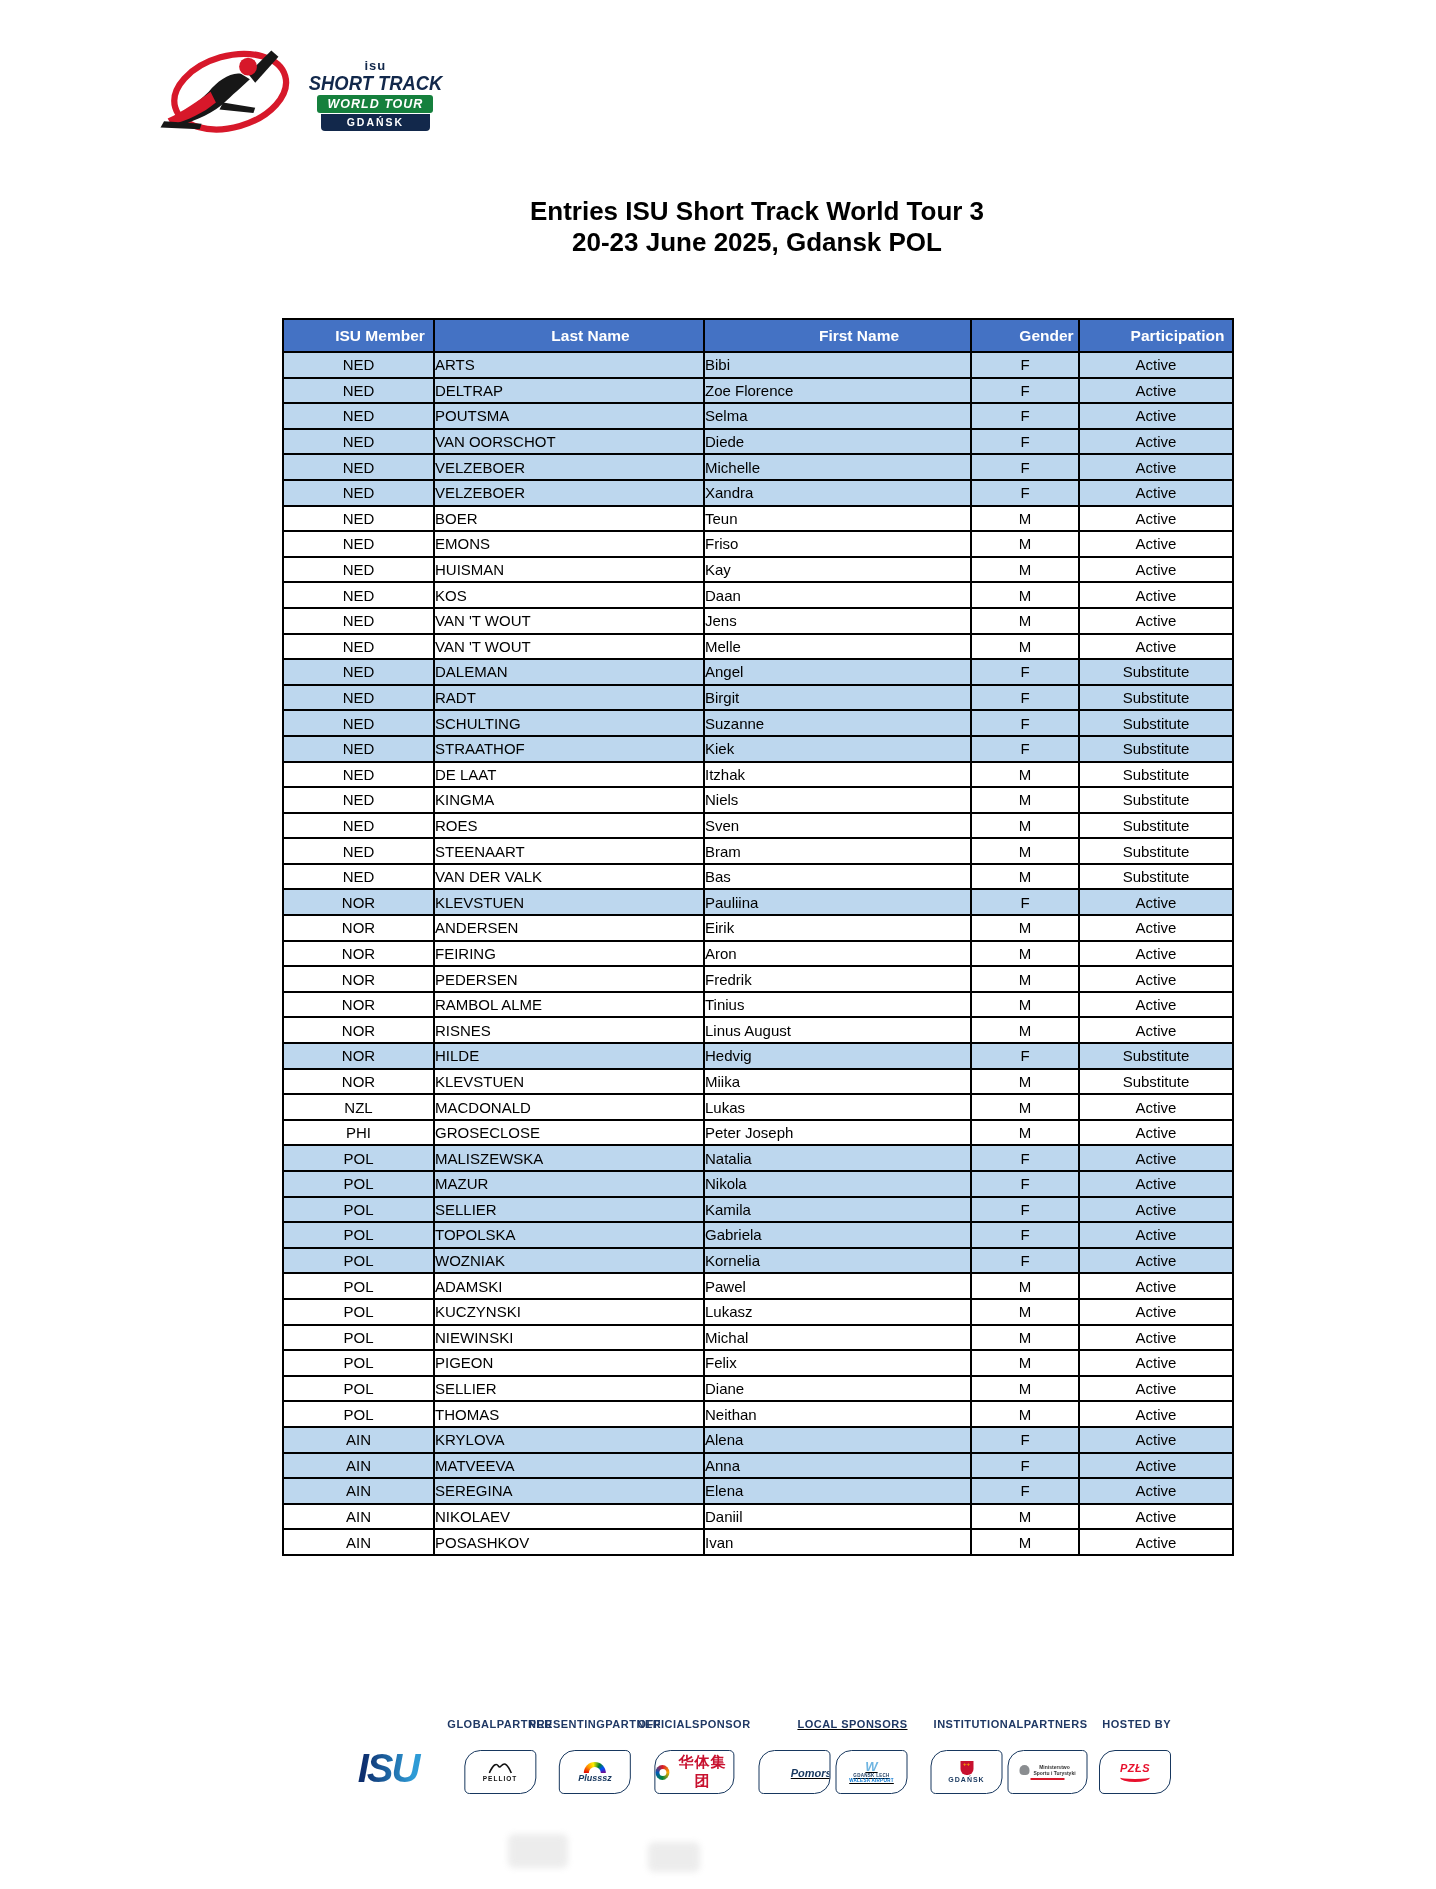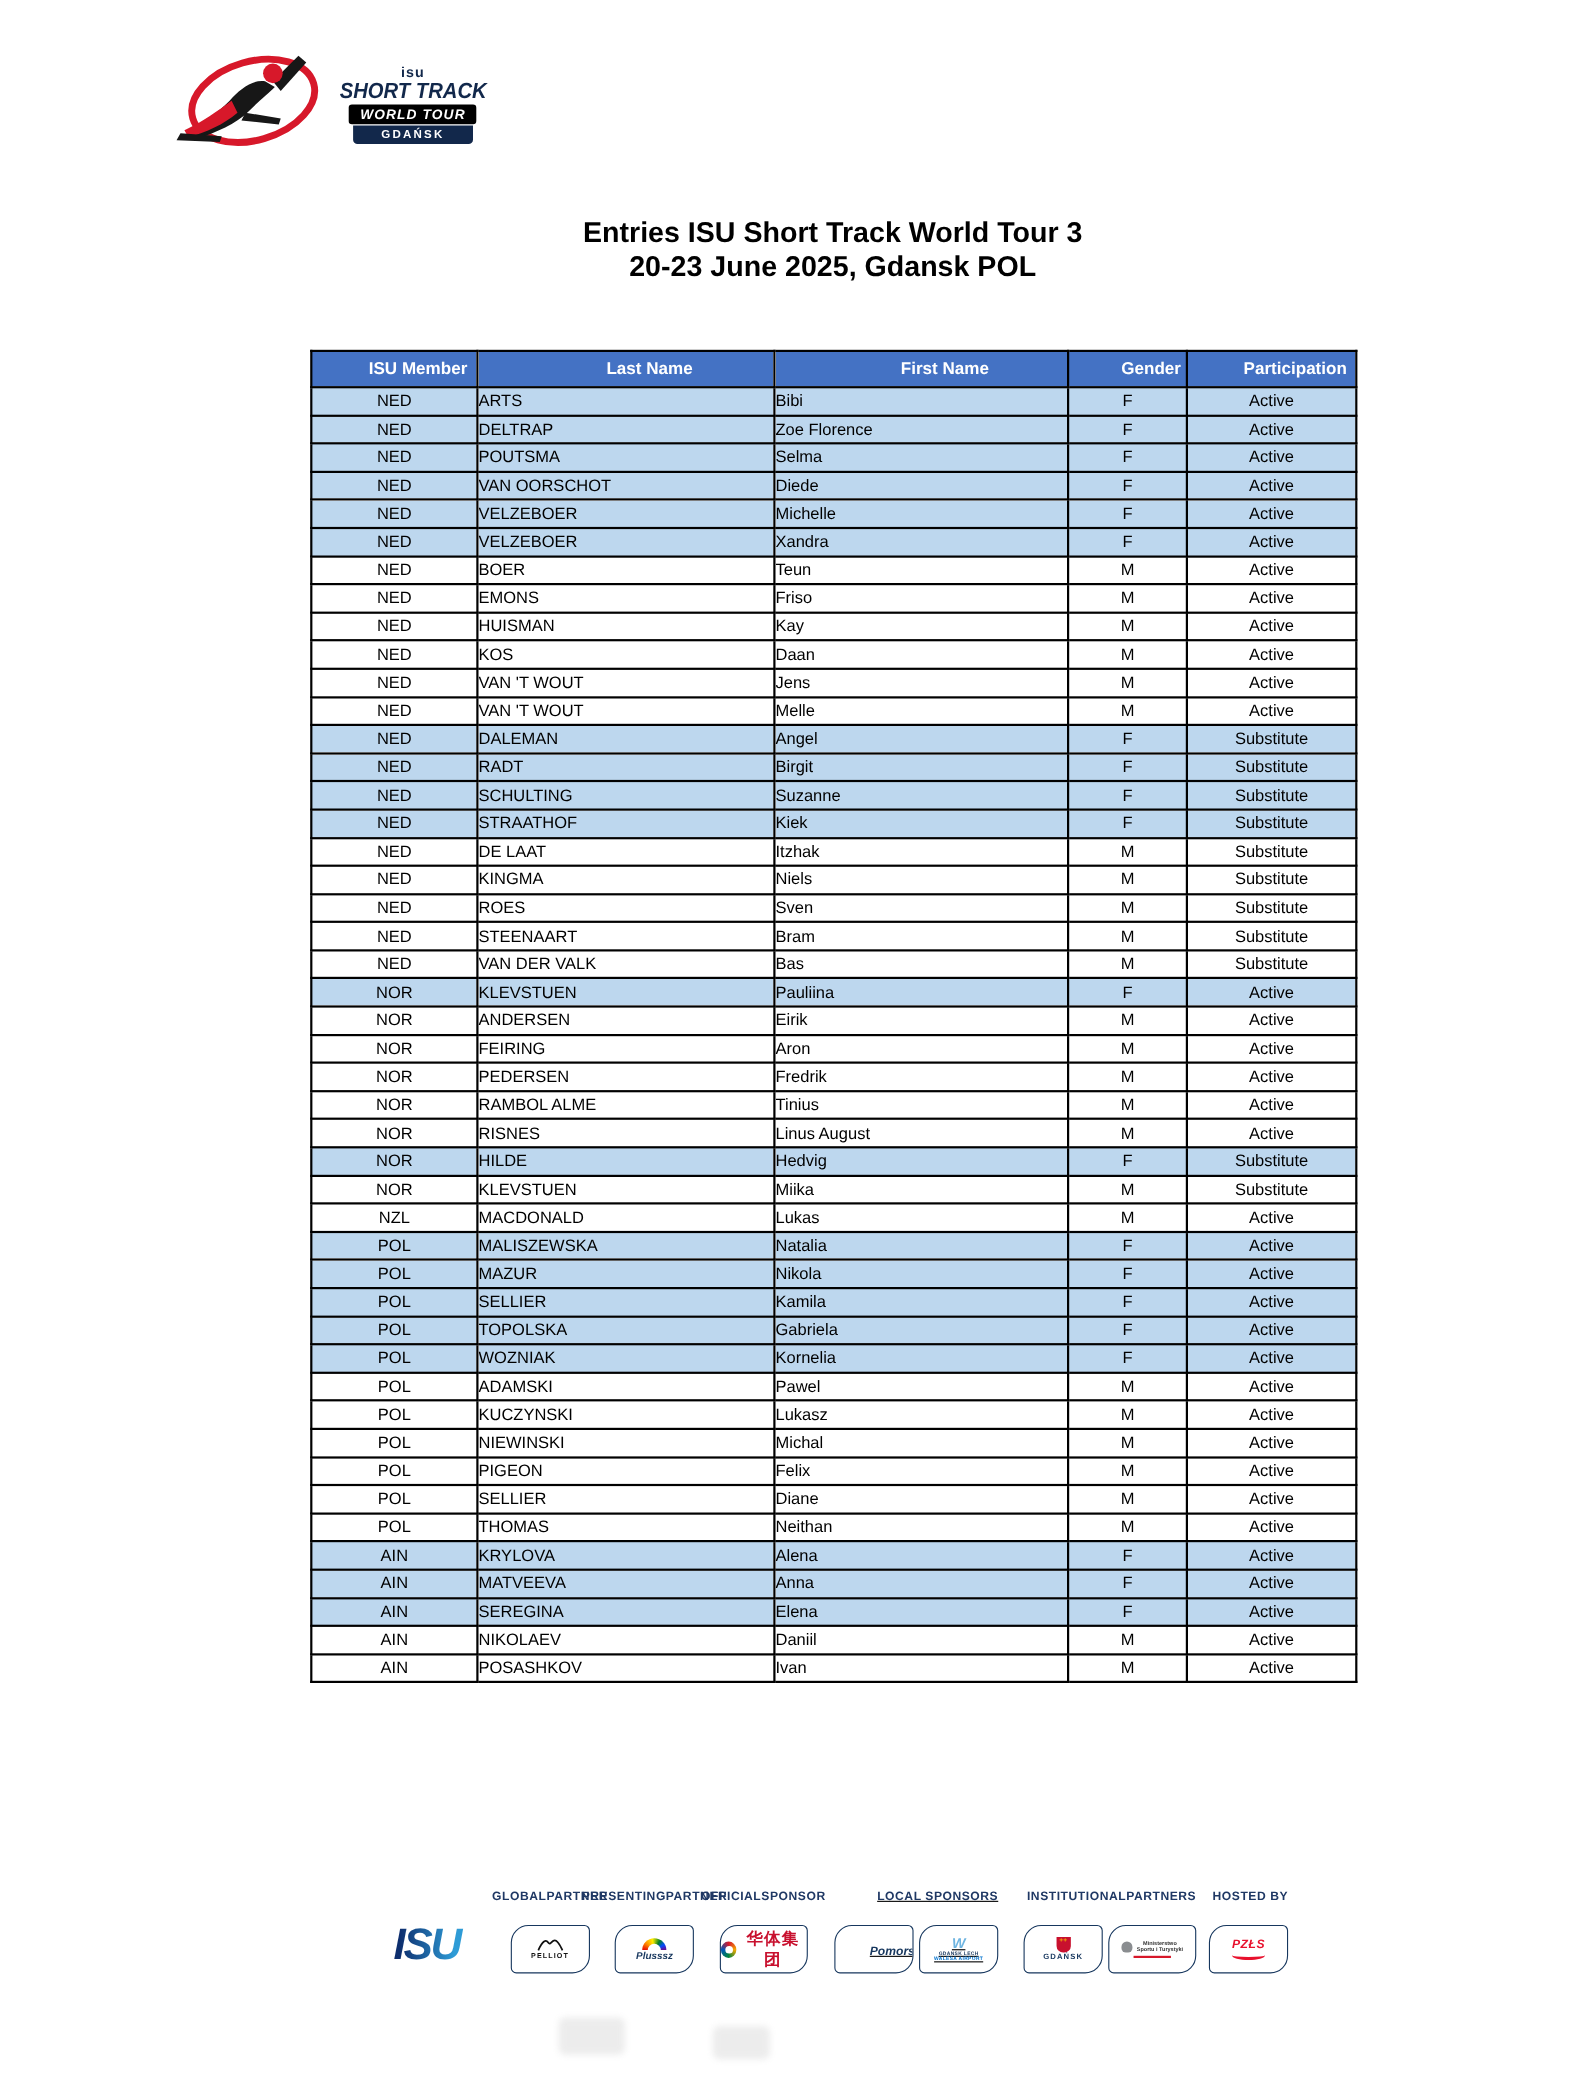--- a/index.html
+++ b/index.html
@@ -7,21 +7,21 @@
     width:1436px;height:1889px;position:relative;background:#ffffff;
     font-family:"Liberation Sans", sans-serif;color:#000;
     overflow:hidden;
   }
   
   .logo-block{position:absolute;left:148px;top:30px;width:300px;height:120px;display:flex;}
   .logo-skater{width:178px;height:118px;}
   .logo-text{display:flex;flex-direction:column;align-items:center;justify-content:flex-start;margin-left:-6px;padding-top:30px;}
   .logo-isu-small{font-size:13px;font-weight:bold;color:#12284B;letter-spacing:1px;line-height:12px;}
   .logo-shorttrack{font-size:20px;font-weight:bold;font-style:italic;color:#12284B;letter-spacing:0px;transform:scaleX(0.92);white-space:nowrap;line-height:22px;}
-  .logo-worldtour{background:#000000;color:#fff;font-size:12.5px;font-weight:bold;font-style:italic;
+  .logo-worldtour{background:#15803d;color:#fff;font-size:12.5px;font-weight:bold;font-style:italic;
     padding:2px 10px;border-radius:3px;letter-spacing:1px;line-height:14px;margin-top:1px;white-space:nowrap;}
   .logo-gdansk{background:#12284B;color:#fff;font-size:10.5px;font-weight:bold;letter-spacing:2px;
     padding:2px 26px;border-radius:0 0 4px 4px;line-height:13px;margin-top:1px;white-space:nowrap;}
   
   .page-title{position:absolute;left:282px;top:196px;width:950px;text-align:center;
     font-size:26px;font-weight:bold;line-height:31px;}
   
   table.entries{position:absolute;left:282px;top:318px;width:950px;border-collapse:collapse;
     font-size:15px;table-layout:fixed;}
   table.entries th, table.entries td{border:2px solid #000;overflow:hidden;white-space:nowrap;}
@@ -324,20 +324,27 @@
         <td class="cell-gender">M</td>
         <td class="cell-participation">Substitute</td>
       </tr>
       <tr class="row-m">
         <td class="cell-member">NZL</td>
         <td class="cell-last">MACDONALD</td>
         <td class="cell-first">Lukas</td>
         <td class="cell-gender">M</td>
         <td class="cell-participation">Active</td>
       </tr>
+      <tr class="row-m">
+        <td class="cell-member">PHI</td>
+        <td class="cell-last">GROSECLOSE</td>
+        <td class="cell-first">Peter Joseph</td>
+        <td class="cell-gender">M</td>
+        <td class="cell-participation">Active</td>
+      </tr>
       <tr class="row-f">
         <td class="cell-member">POL</td>
         <td class="cell-last">MALISZEWSKA</td>
         <td class="cell-first">Natalia</td>
         <td class="cell-gender">F</td>
         <td class="cell-participation">Active</td>
       </tr>
       <tr class="row-f">
         <td class="cell-member">POL</td>
         <td class="cell-last">MAZUR</td>

